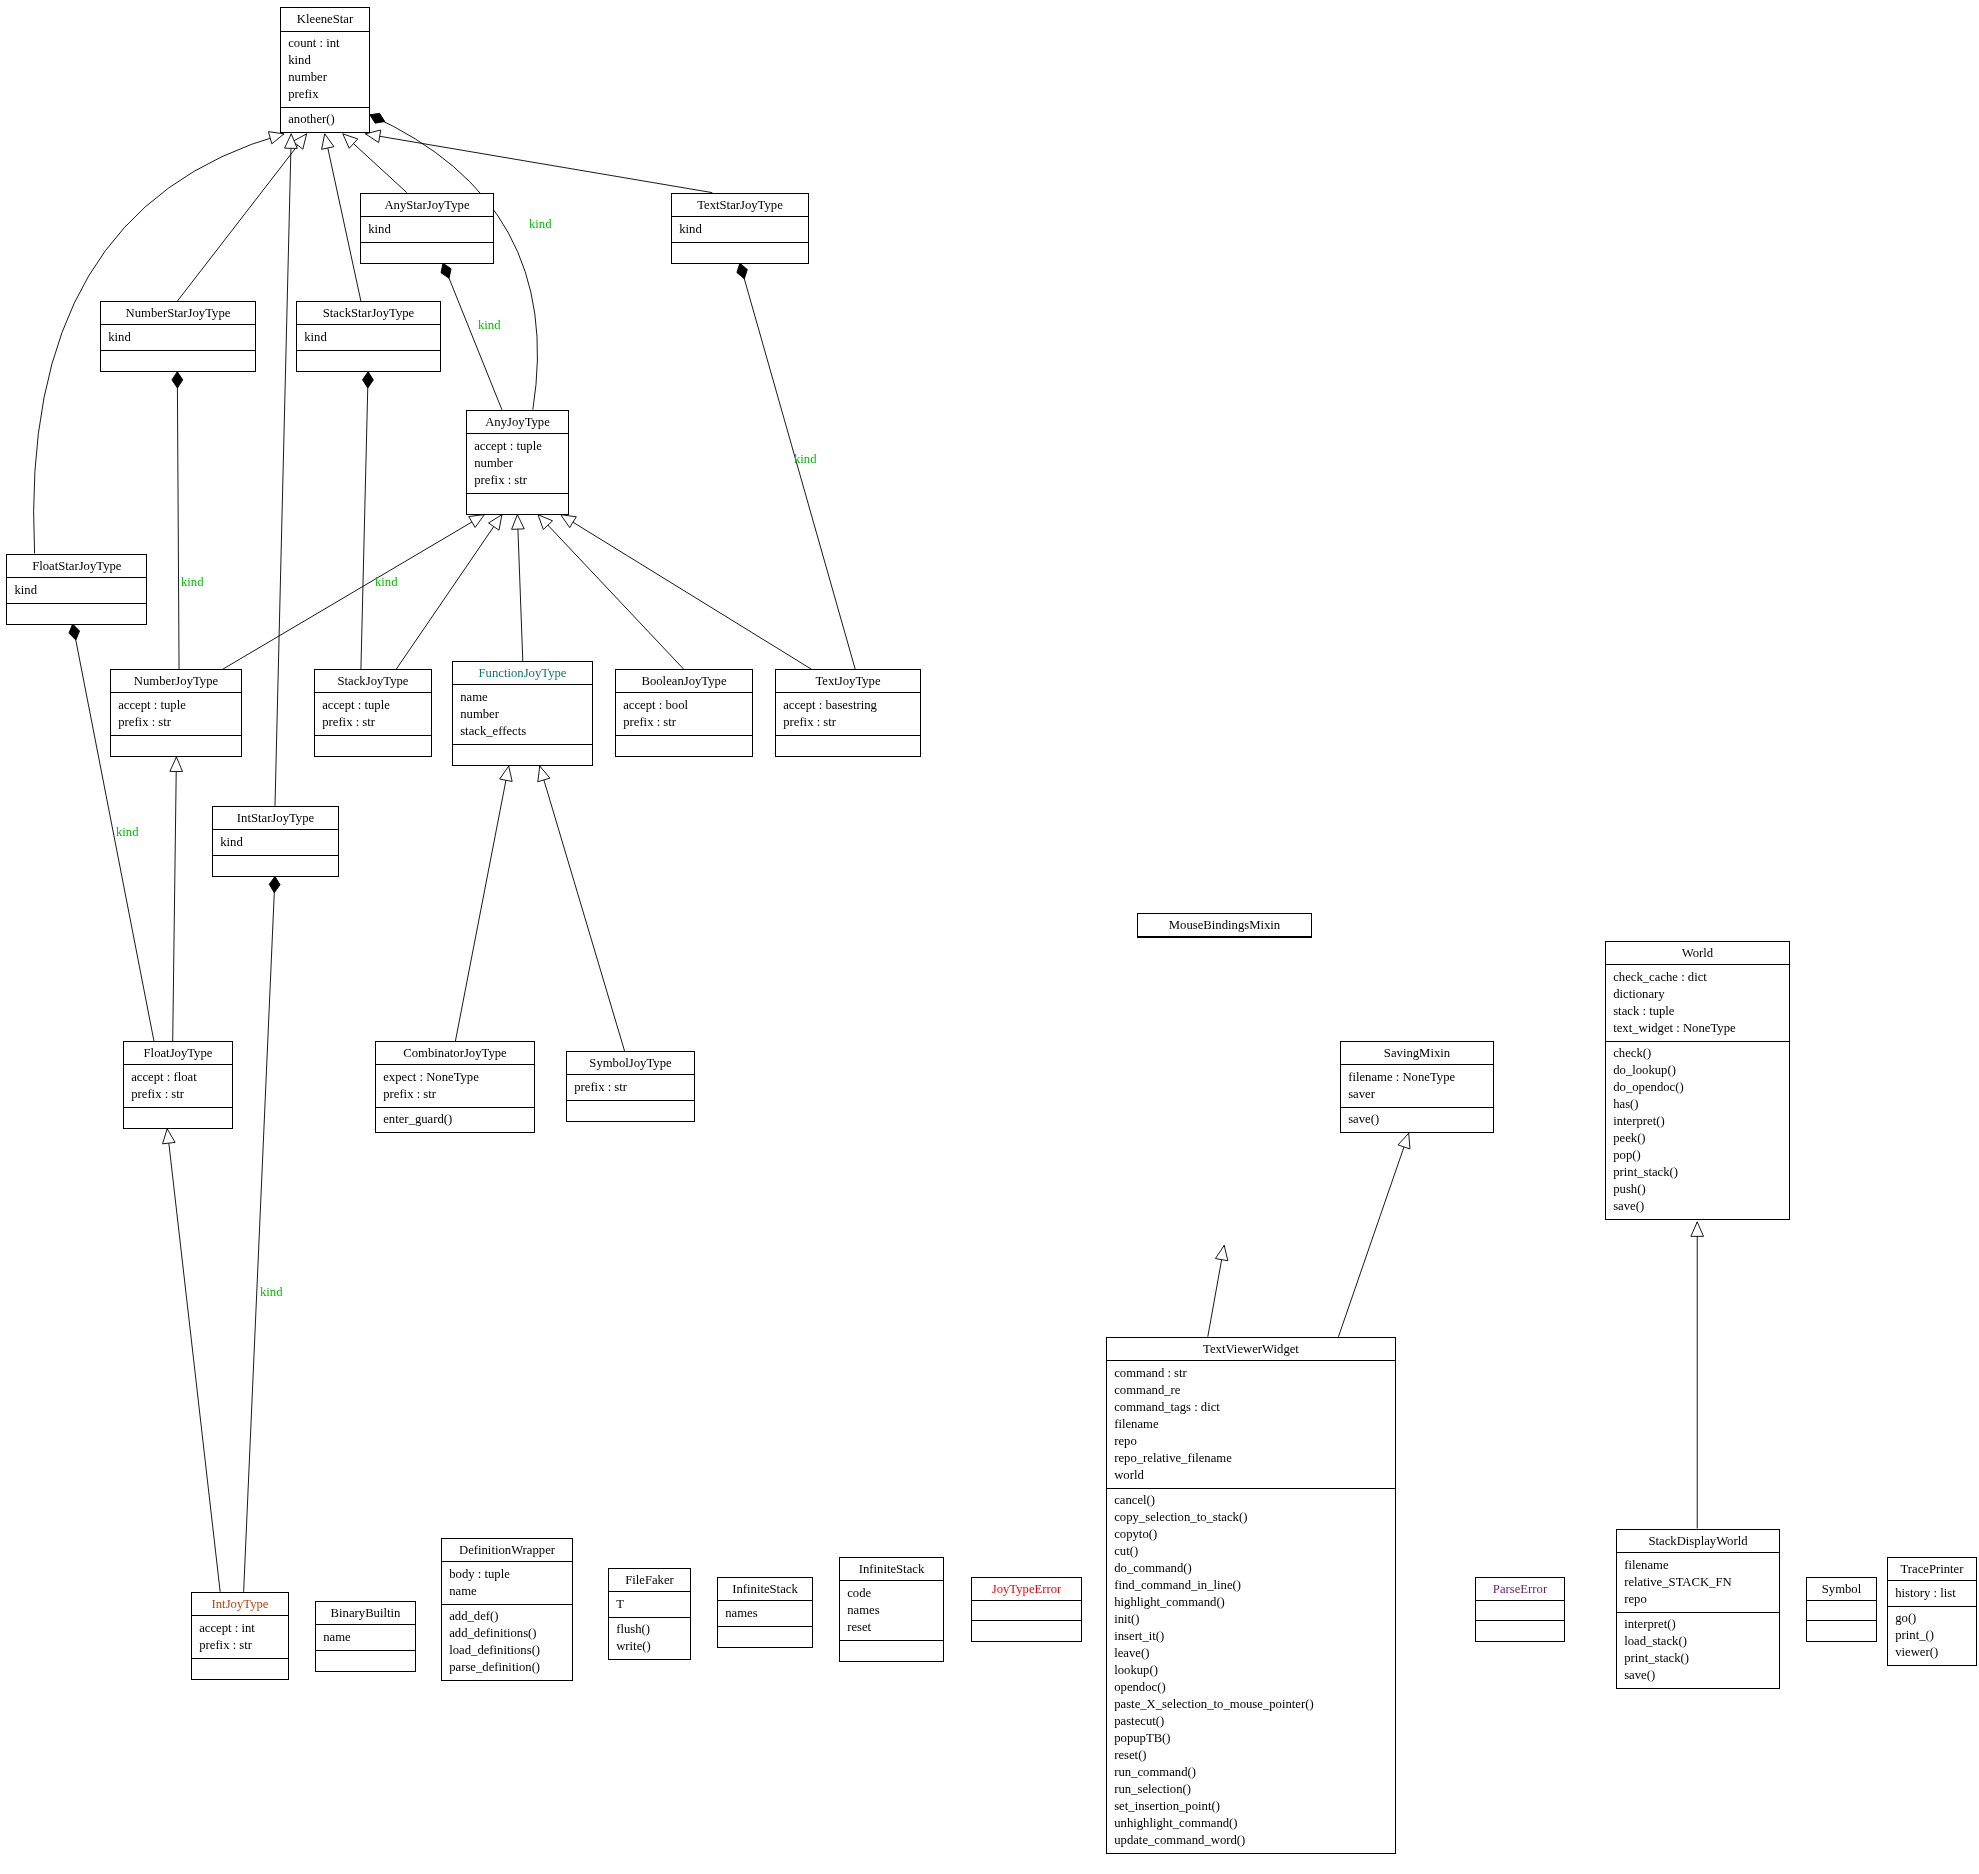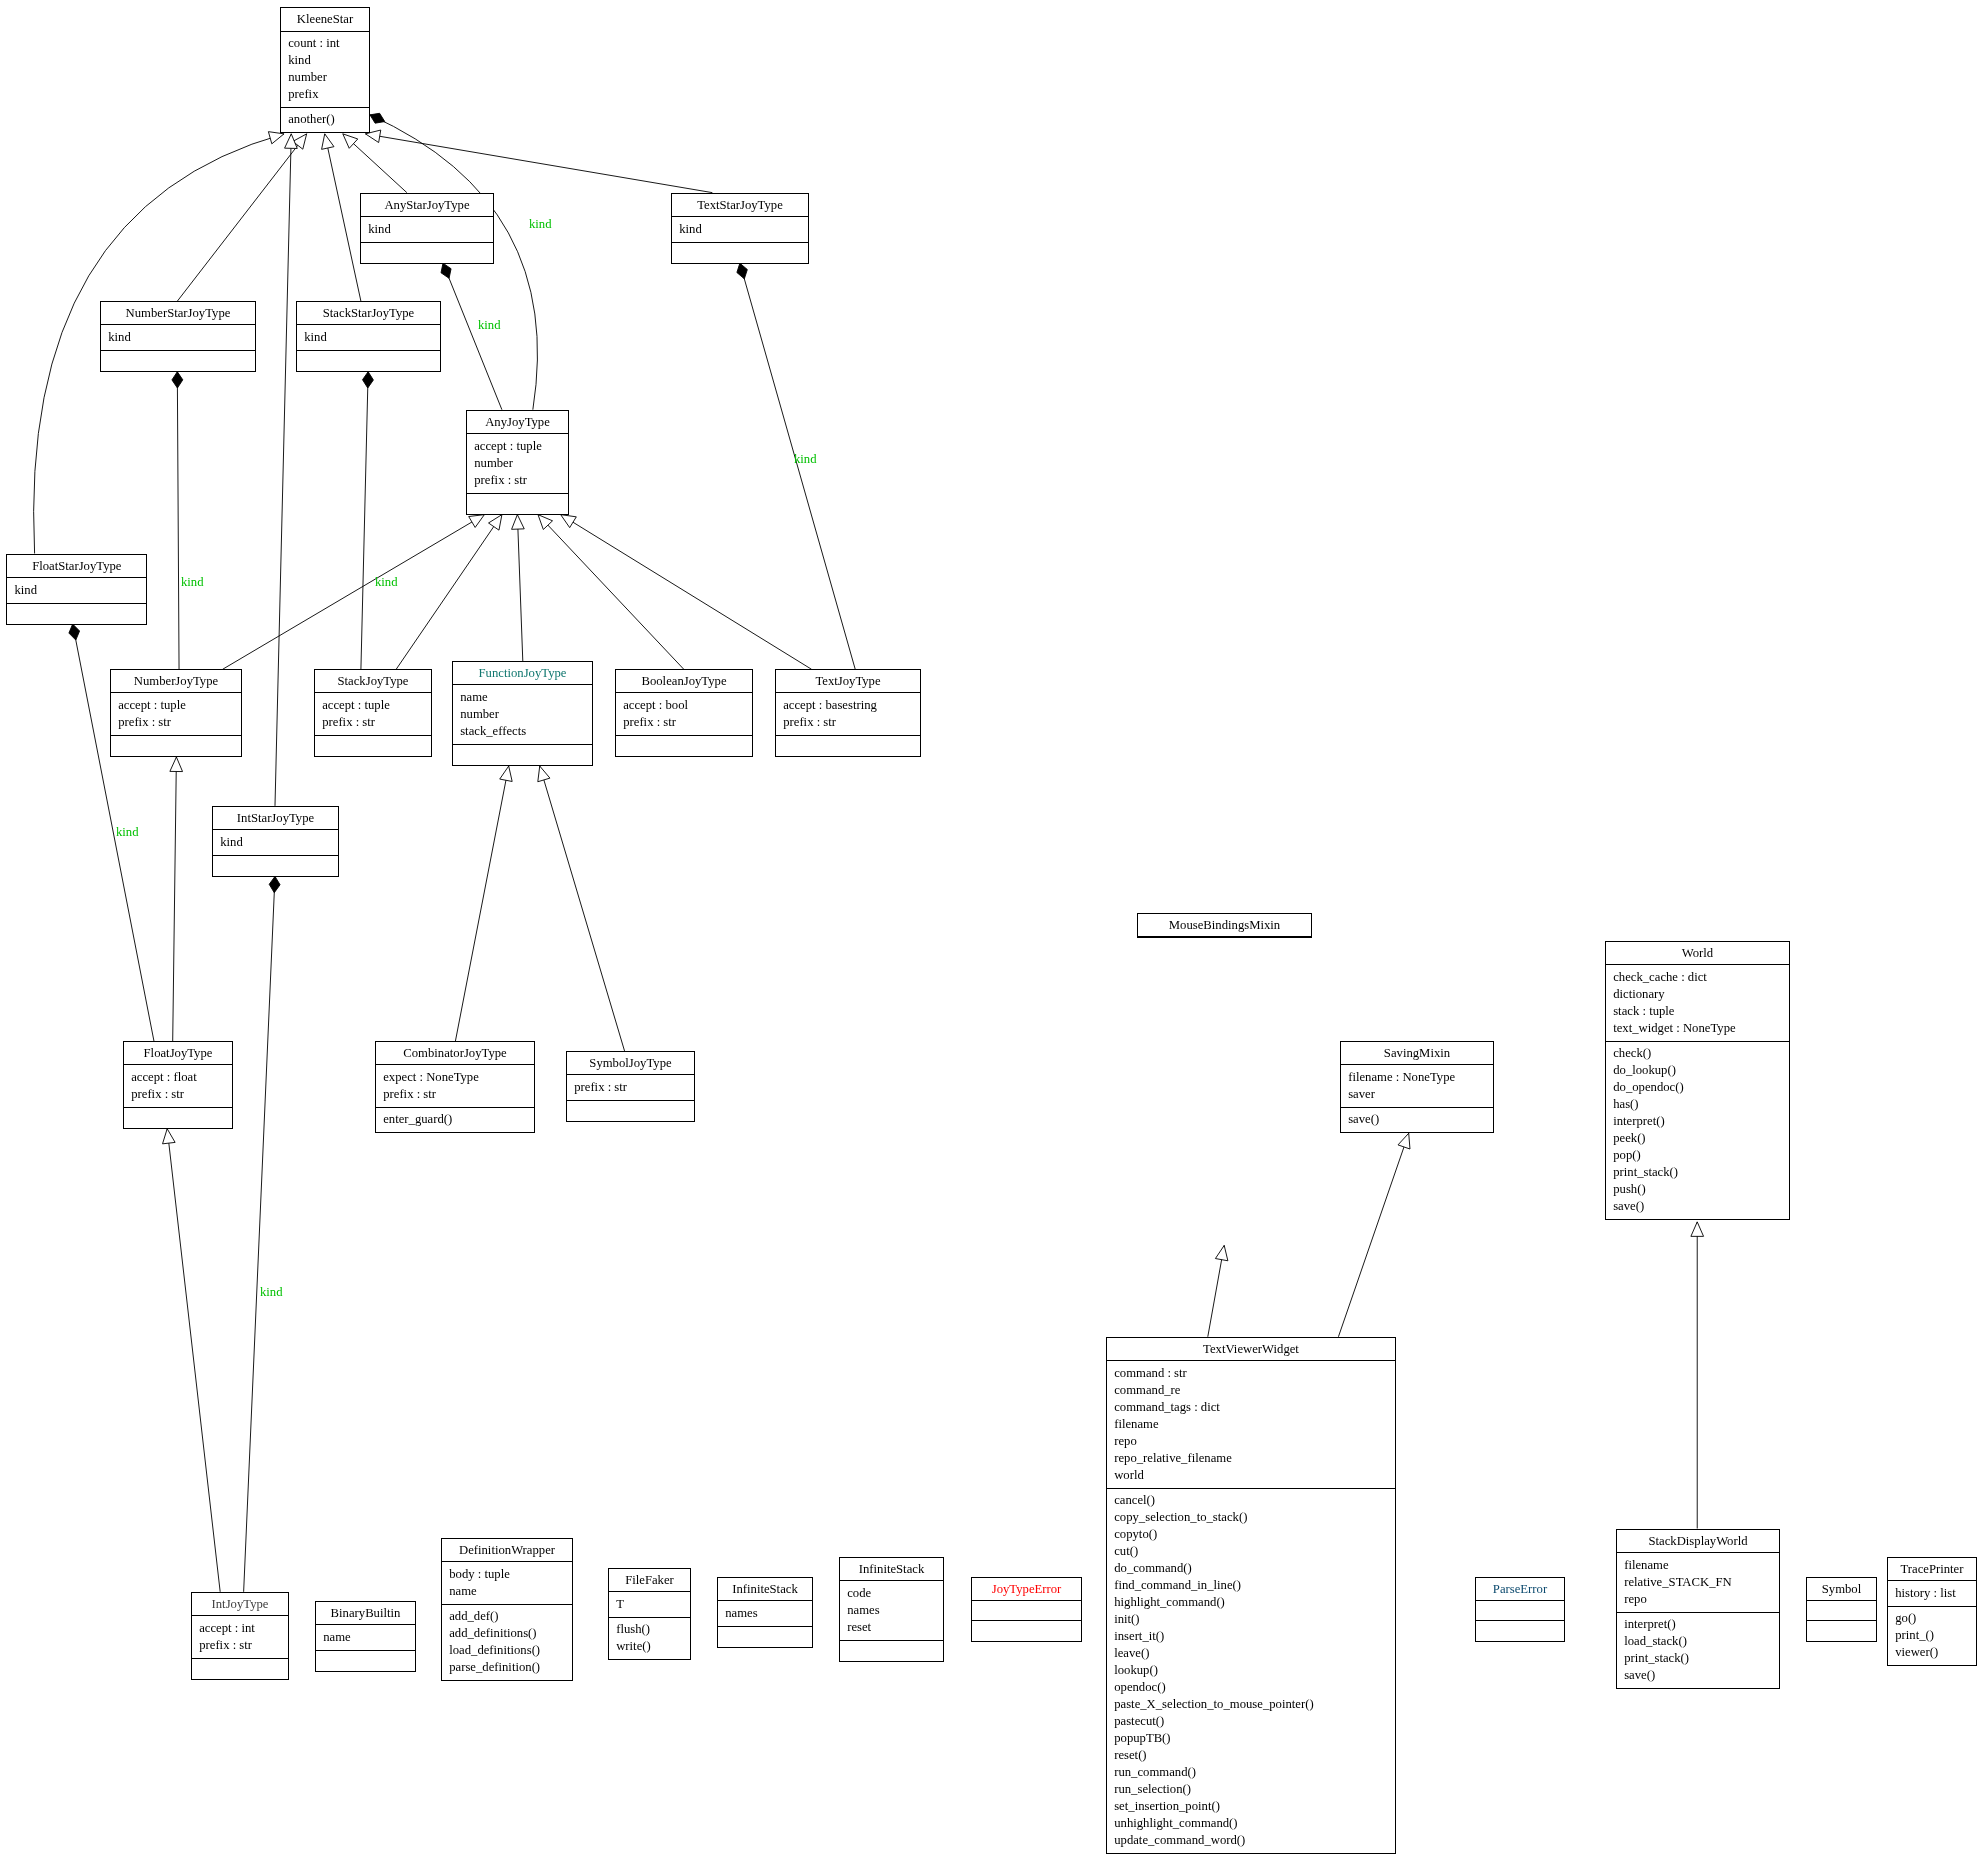--- a/index.html
+++ b/index.html
@@ -348,21 +348,21 @@
         <div class="uml-member">popupTB()</div>
         <div class="uml-member">reset()</div>
         <div class="uml-member">run_command()</div>
         <div class="uml-member">run_selection()</div>
         <div class="uml-member">set_insertion_point()</div>
         <div class="uml-member">unhighlight_command()</div>
         <div class="uml-member">update_command_word()</div>
       </div>
     </div>
     <div class="uml" style="left: 191px; top: 1592px; width: 98px; border-color: rgb(0, 0, 0);">
-      <div class="uml-title" style="color: #404040;">IntJoyType</div>
+      <div class="uml-title" style="color: #c2410c;">IntJoyType</div>
       <div class="uml-comp uml-attrs">
         <div class="uml-member">accept : int</div>
         <div class="uml-member">prefix : str</div>
       </div>
       <div class="uml-comp uml-methods"></div>
     </div>
     <div class="uml" style="left: 315px; top: 1601px; width: 101px; border-color: rgb(0, 0, 0);">
       <div class="uml-title" style="color: rgb(0, 0, 0);">BinaryBuiltin</div>
       <div class="uml-comp uml-attrs">
         <div class="uml-member">name</div>
@@ -407,21 +407,21 @@
         <div class="uml-member">reset</div>
       </div>
       <div class="uml-comp uml-methods"></div>
     </div>
     <div class="uml" style="left: 971px; top: 1577px; width: 111px; border-color: rgb(0, 0, 0);">
       <div class="uml-title" style="color: rgb(255, 0, 0);">JoyTypeError</div>
       <div class="uml-comp uml-attrs"></div>
       <div class="uml-comp uml-methods"></div>
     </div>
     <div class="uml" style="left: 1475px; top: 1577px; width: 90px; border-color: rgb(0, 0, 0);">
-      <div class="uml-title" style="color: #0c4a6e;">ParseError</div>
+      <div class="uml-title" style="color: #701a75;">ParseError</div>
       <div class="uml-comp uml-attrs"></div>
       <div class="uml-comp uml-methods"></div>
     </div>
     <div class="uml" style="left: 1616px; top: 1529px; width: 164px; border-color: rgb(0, 0, 0);">
       <div class="uml-title" style="color: rgb(0, 0, 0);">StackDisplayWorld</div>
       <div class="uml-comp uml-attrs">
         <div class="uml-member">filename</div>
         <div class="uml-member">relative_STACK_FN</div>
         <div class="uml-member">repo</div>
       </div>

